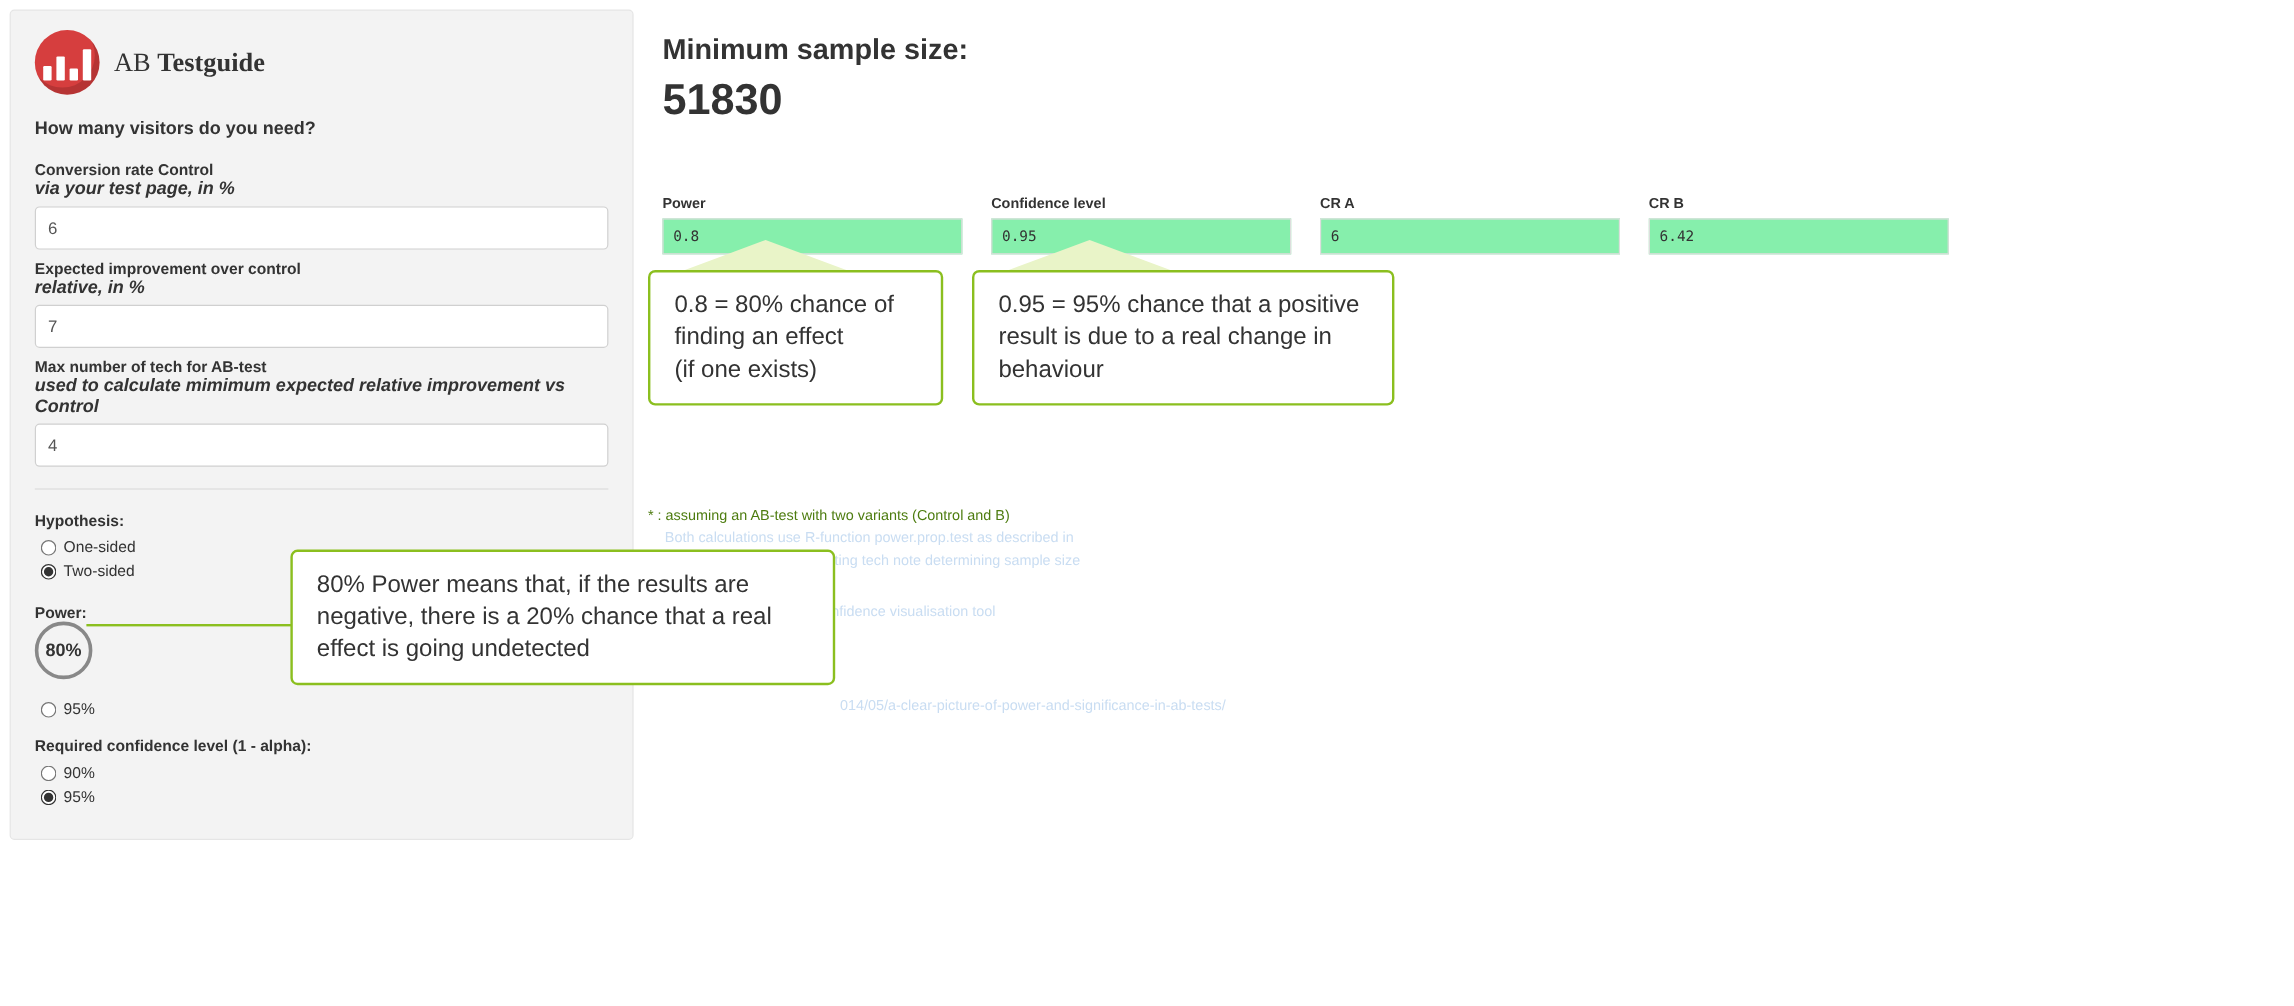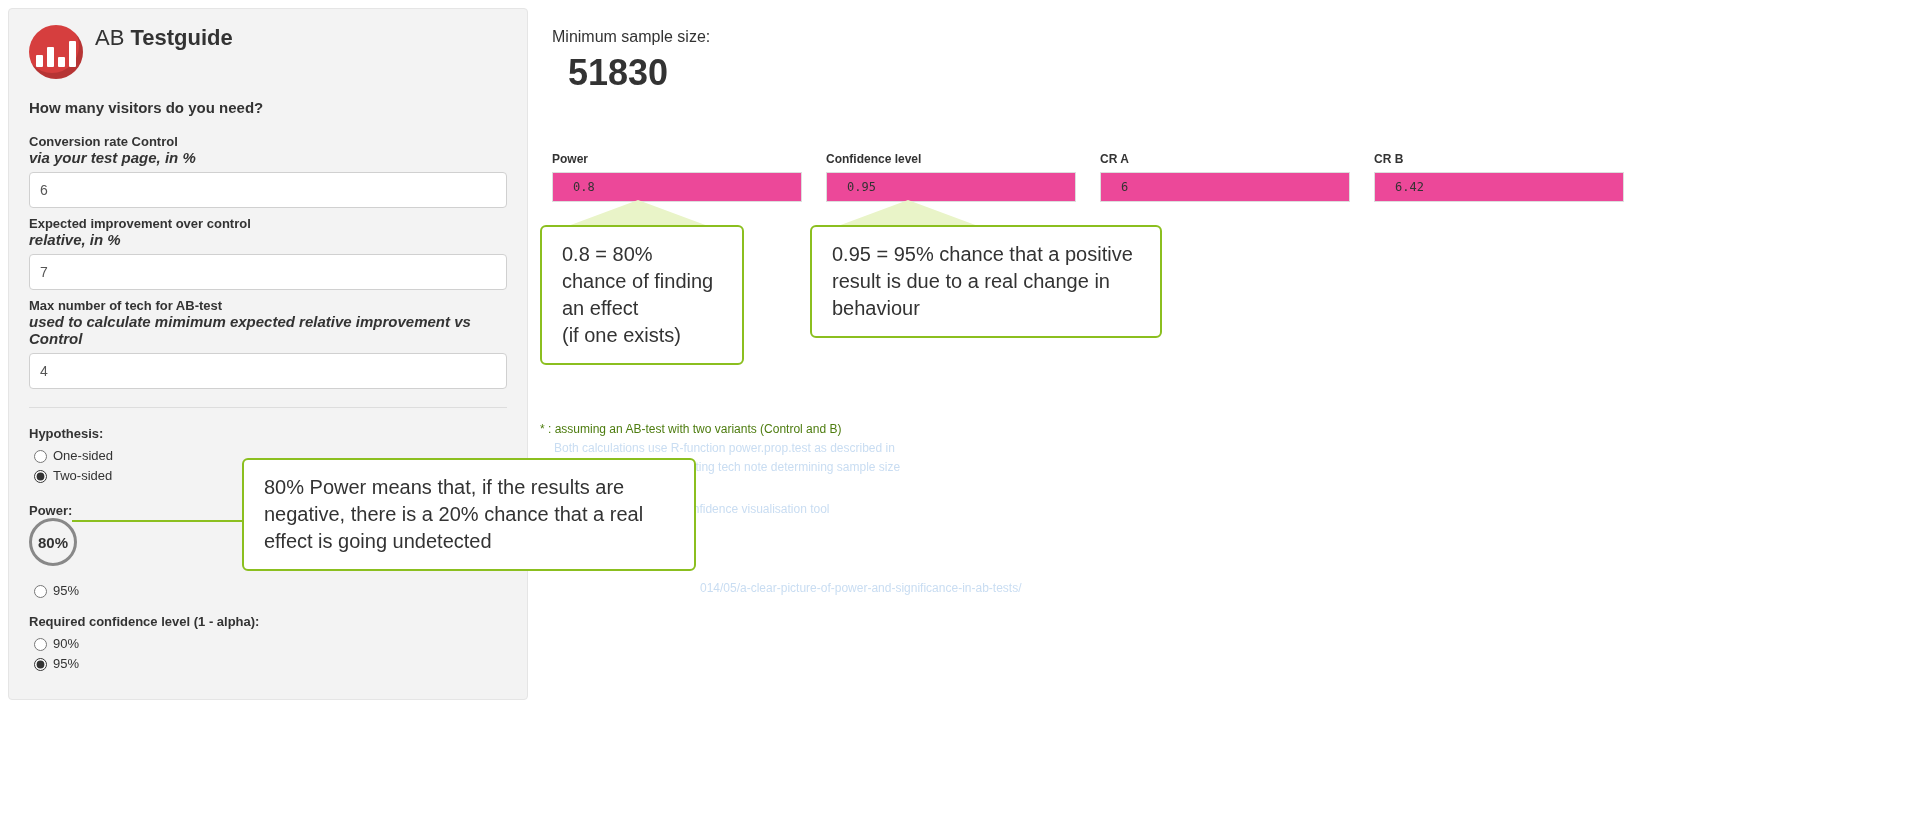--- a/index.html
+++ b/index.html
@@ -19,22 +19,23 @@
   .sidebar {
     width: 520px;
     background: #f3f3f3;
     border: 1px solid #e5e5e5;
     border-radius: 4px;
     margin: 8px 0 8px 8px;
     padding: 16px 20px 24px 20px;
   }
   .logo-row {
     display: flex;
-    align-items: flex-start;
+    align-items: center;
     margin-bottom: 20px;
+    font-family: Liberation Serif, serif;
   }
   .logo-circle {
     width: 54px;
     height: 54px;
     border-radius: 50%;
     background: #d63e3e;
     display: flex;
     align-items: flex-end;
     justify-content: center;
     padding-bottom: 12px;
@@ -124,28 +125,28 @@
   .power-options {
     padding-top: 34px;
   }
   
   .main {
     flex: 1;
     padding: 24px 40px 40px 24px;
     position: relative;
   }
   .result-title {
-    font-size: 16px;
-    font-weight: 400;
+    font-size: 24px;
+    font-weight: 700;
     margin: 4px 0 6px 0;
   }
   .result-number {
     font-size: 36px;
     font-weight: 800;
-    margin: 0 0 10px 16px;
+    margin: 0 0 10px 0;
   }
   .result-sub {
     font-size: 18px;
     font-weight: 600;
     margin-bottom: 26px;
   }
   .readout-row {
     display: flex;
     gap: 24px;
     margin-bottom: 40px;
@@ -155,23 +156,23 @@
     max-width: 250px;
   }
   .readout-label {
     font-size: 12px;
     font-weight: 600;
     margin-bottom: 6px;
     margin-top: 48px;
   }
   .readout-box {
     height: 30px;
-    padding: 4px 20px;
+    padding: 4px 8px;
     border: 1px solid #ddd;
-    background: #ec4899;
+    background: #86efac;
     font-family: Menlo, Consolas, monospace;
     font-size: 12px;
     color: #333;
     display: flex;
     align-items: center;
   }
   .faded-block {
     color: #c9ddf2;
     font-size: 12px;
     line-height: 1.6;
@@ -313,21 +314,21 @@
     <div class="faded-block" style="position:absolute; top:360px; left:12px; width:900px;">
       <div class="gray">* : assuming an AB-test with two variants (Control and B)</div>
       <div style="padding-left:14px">Both calculations use R-function power.prop.test as described in</div>
       <div style="padding-left:14px">37signals.com blog AB-testing tech note determining sample size</div>
       <div style="height:22px"></div>
       <div>&lt;&lt; Back to the power and confidence visualisation tool</div>
       <div style="height:60px"></div>
       <div style="padding-left:160px">014/05/a-clear-picture-of-power-and-significance-in-ab-tests/</div>
     </div>
 
-    <div class="callout" style="left:12px; top:225px; width:204px;">
+    <div class="callout" style="left:12px; top:225px; width:246px;">
       <span style="white-space:pre-line">0.8 = 80% chance of finding an effect
 (if one exists)</span>
     </div>
     <div class="callout" style="left:282px; top:225px; width:352px;">
       <span>0.95 = 95% chance that a positive result is due to a real change in behaviour</span>
     </div>
   </div>
 </div>
 
 <div class="connector" style="left:72px; top:520px; width:180px;"></div>

